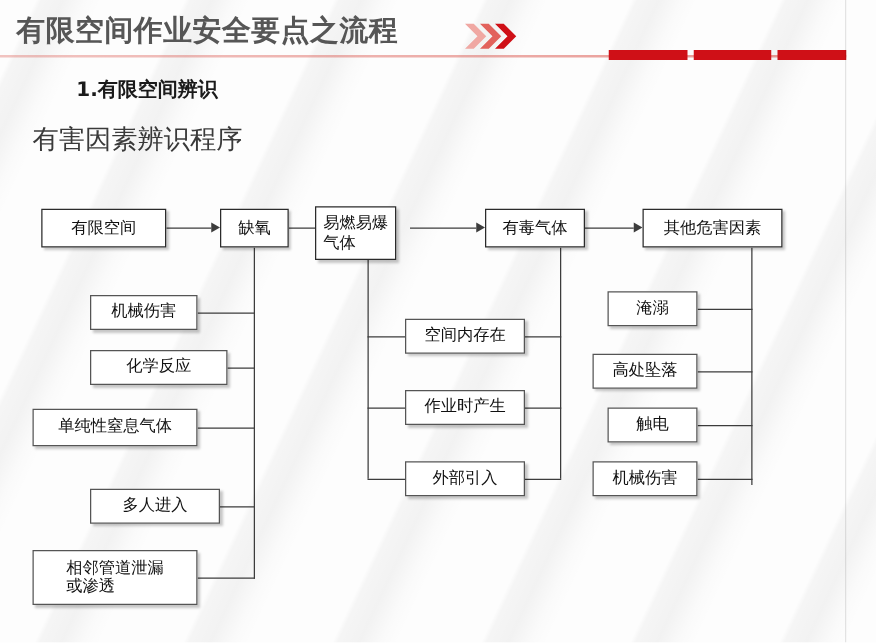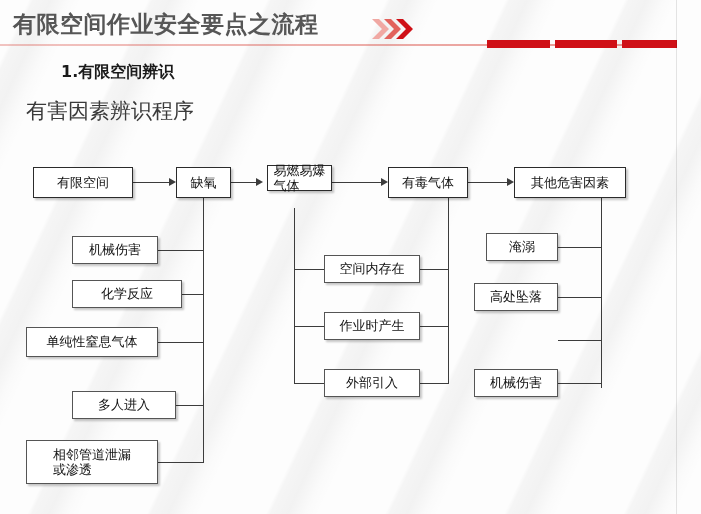--- a/index.html
+++ b/index.html
@@ -162,21 +162,21 @@
 
   <div class="section-heading">1.有限空间辨识</div>
   <div class="section-sub">有害因素辨识程序</div>
 
   <div class="chart">
 
     <div class="node" style="left:33px; top:167px; width:100px; height:31px;">有限空间</div>
 
     <div class="node" style="left:176px; top:167px; width:55px; height:31px;">缺氧</div>
 
-    <div class="node" style="left:267px; top:165px; width:65px; height:26px;">易燃易爆
+    <div class="node" style="left:252px; top:165px; width:65px; height:43px;">易燃易爆
 气体</div>
 
     <div class="node" style="left:388px; top:167px; width:80px; height:31px;">有毒气体</div>
 
     <div class="node" style="left:514px; top:167px; width:112px; height:31px;">其他危害因素</div>
 
     <div class="line h" style="left:133px; top:182px; width:36px;"></div>
     <div class="arrow" style="left:169px; top:178px;"></div>
 
     <div class="line h" style="left:231px; top:182px; width:25px;"></div>
@@ -223,19 +223,20 @@
     <div class="line h" style="left:420px; top:383px; width:29px;"></div>
 
     <div class="line v" style="left:601px; top:198px; width:1.4px; height:190px;"></div>
 
     <div class="node light" style="left:486px; top:233px; width:72px; height:28px;">淹溺</div>
     <div class="line h" style="left:558px; top:247px; width:44px;"></div>
 
     <div class="node light" style="left:474px; top:283px; width:84px; height:28px;">高处坠落</div>
     <div class="line h" style="left:558px; top:297px; width:44px;"></div>
 
+    <div class="node light" style="left:486px; top:326px; width:72px; height:28px;">触电</div>
     <div class="line h" style="left:558px; top:340px; width:44px;"></div>
 
     <div class="node light" style="left:474px; top:369px; width:84px; height:28px;">机械伤害</div>
     <div class="line h" style="left:558px; top:383px; width:44px;"></div>
 
   </div>
 </div>
 
 </body></html>

